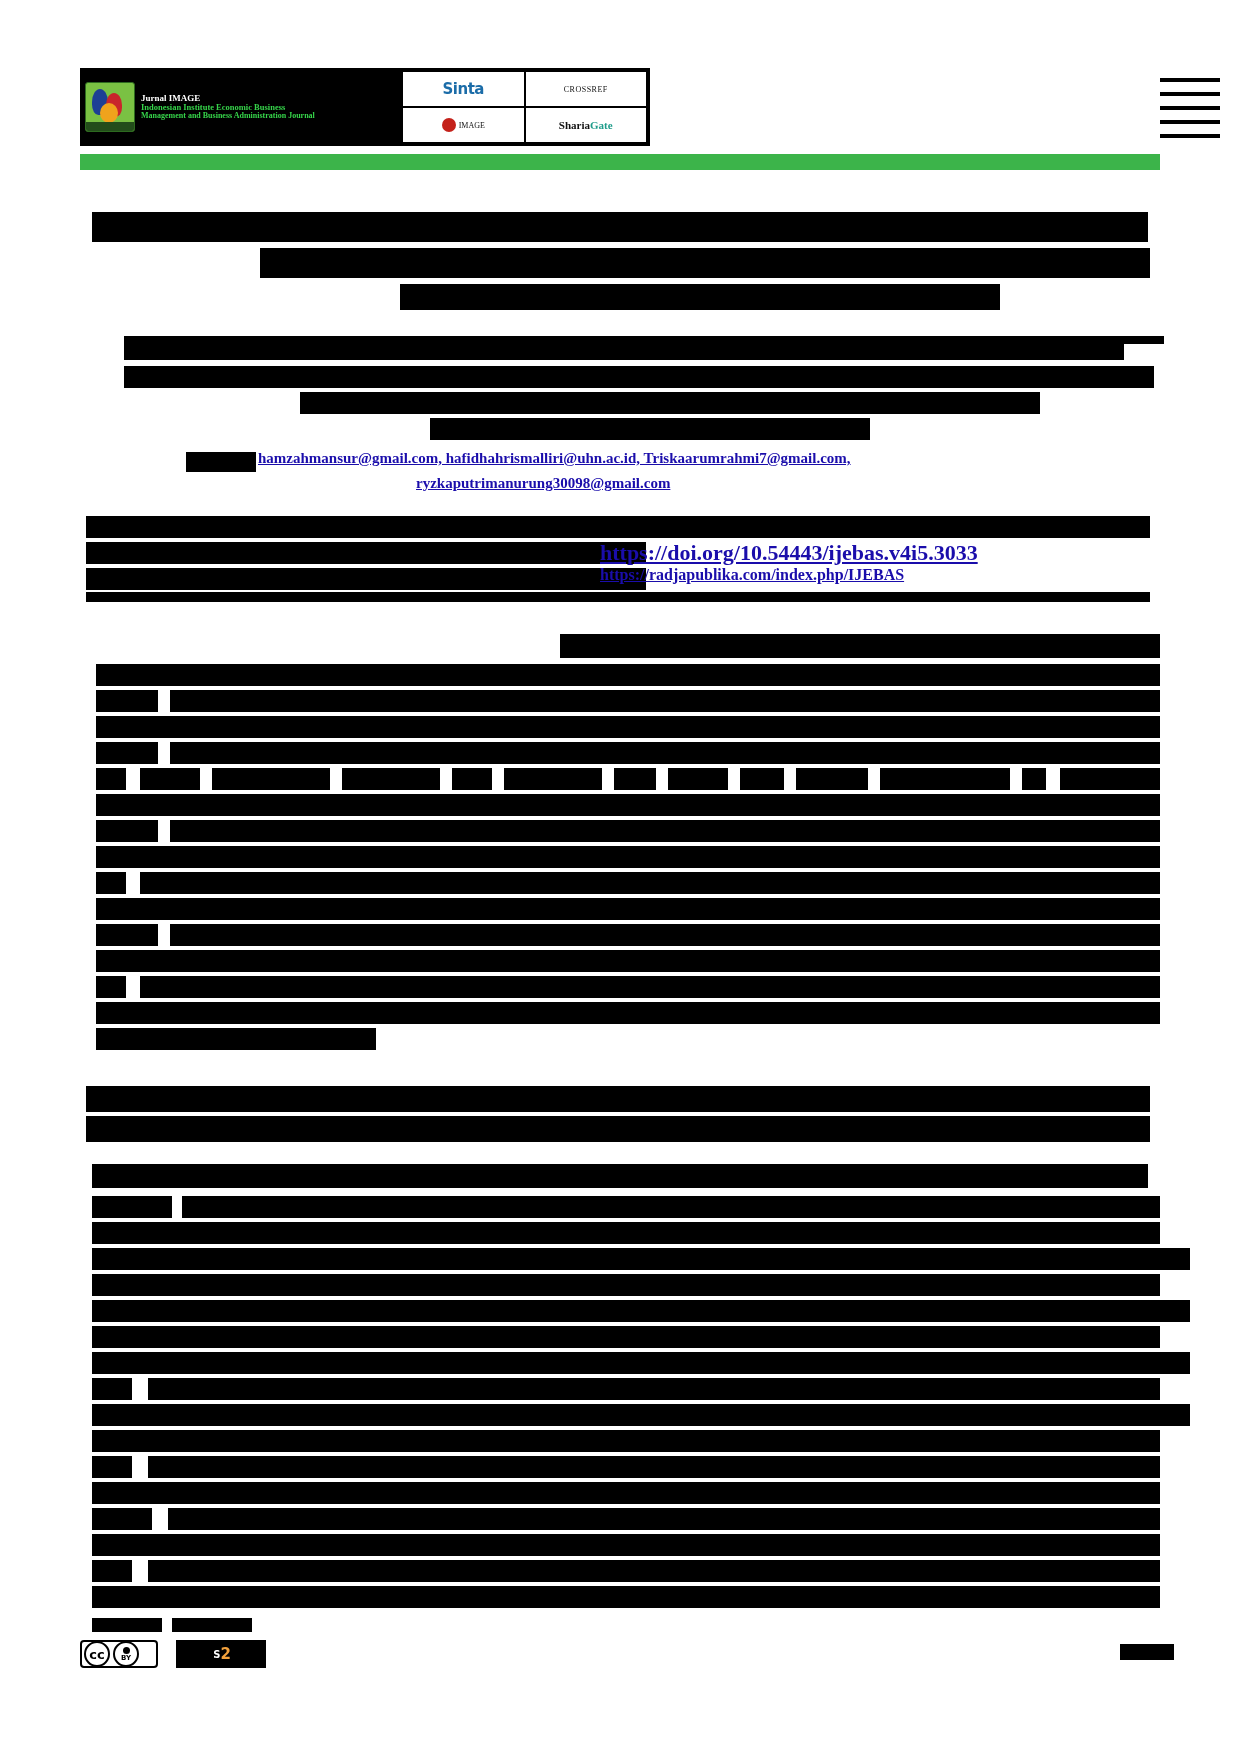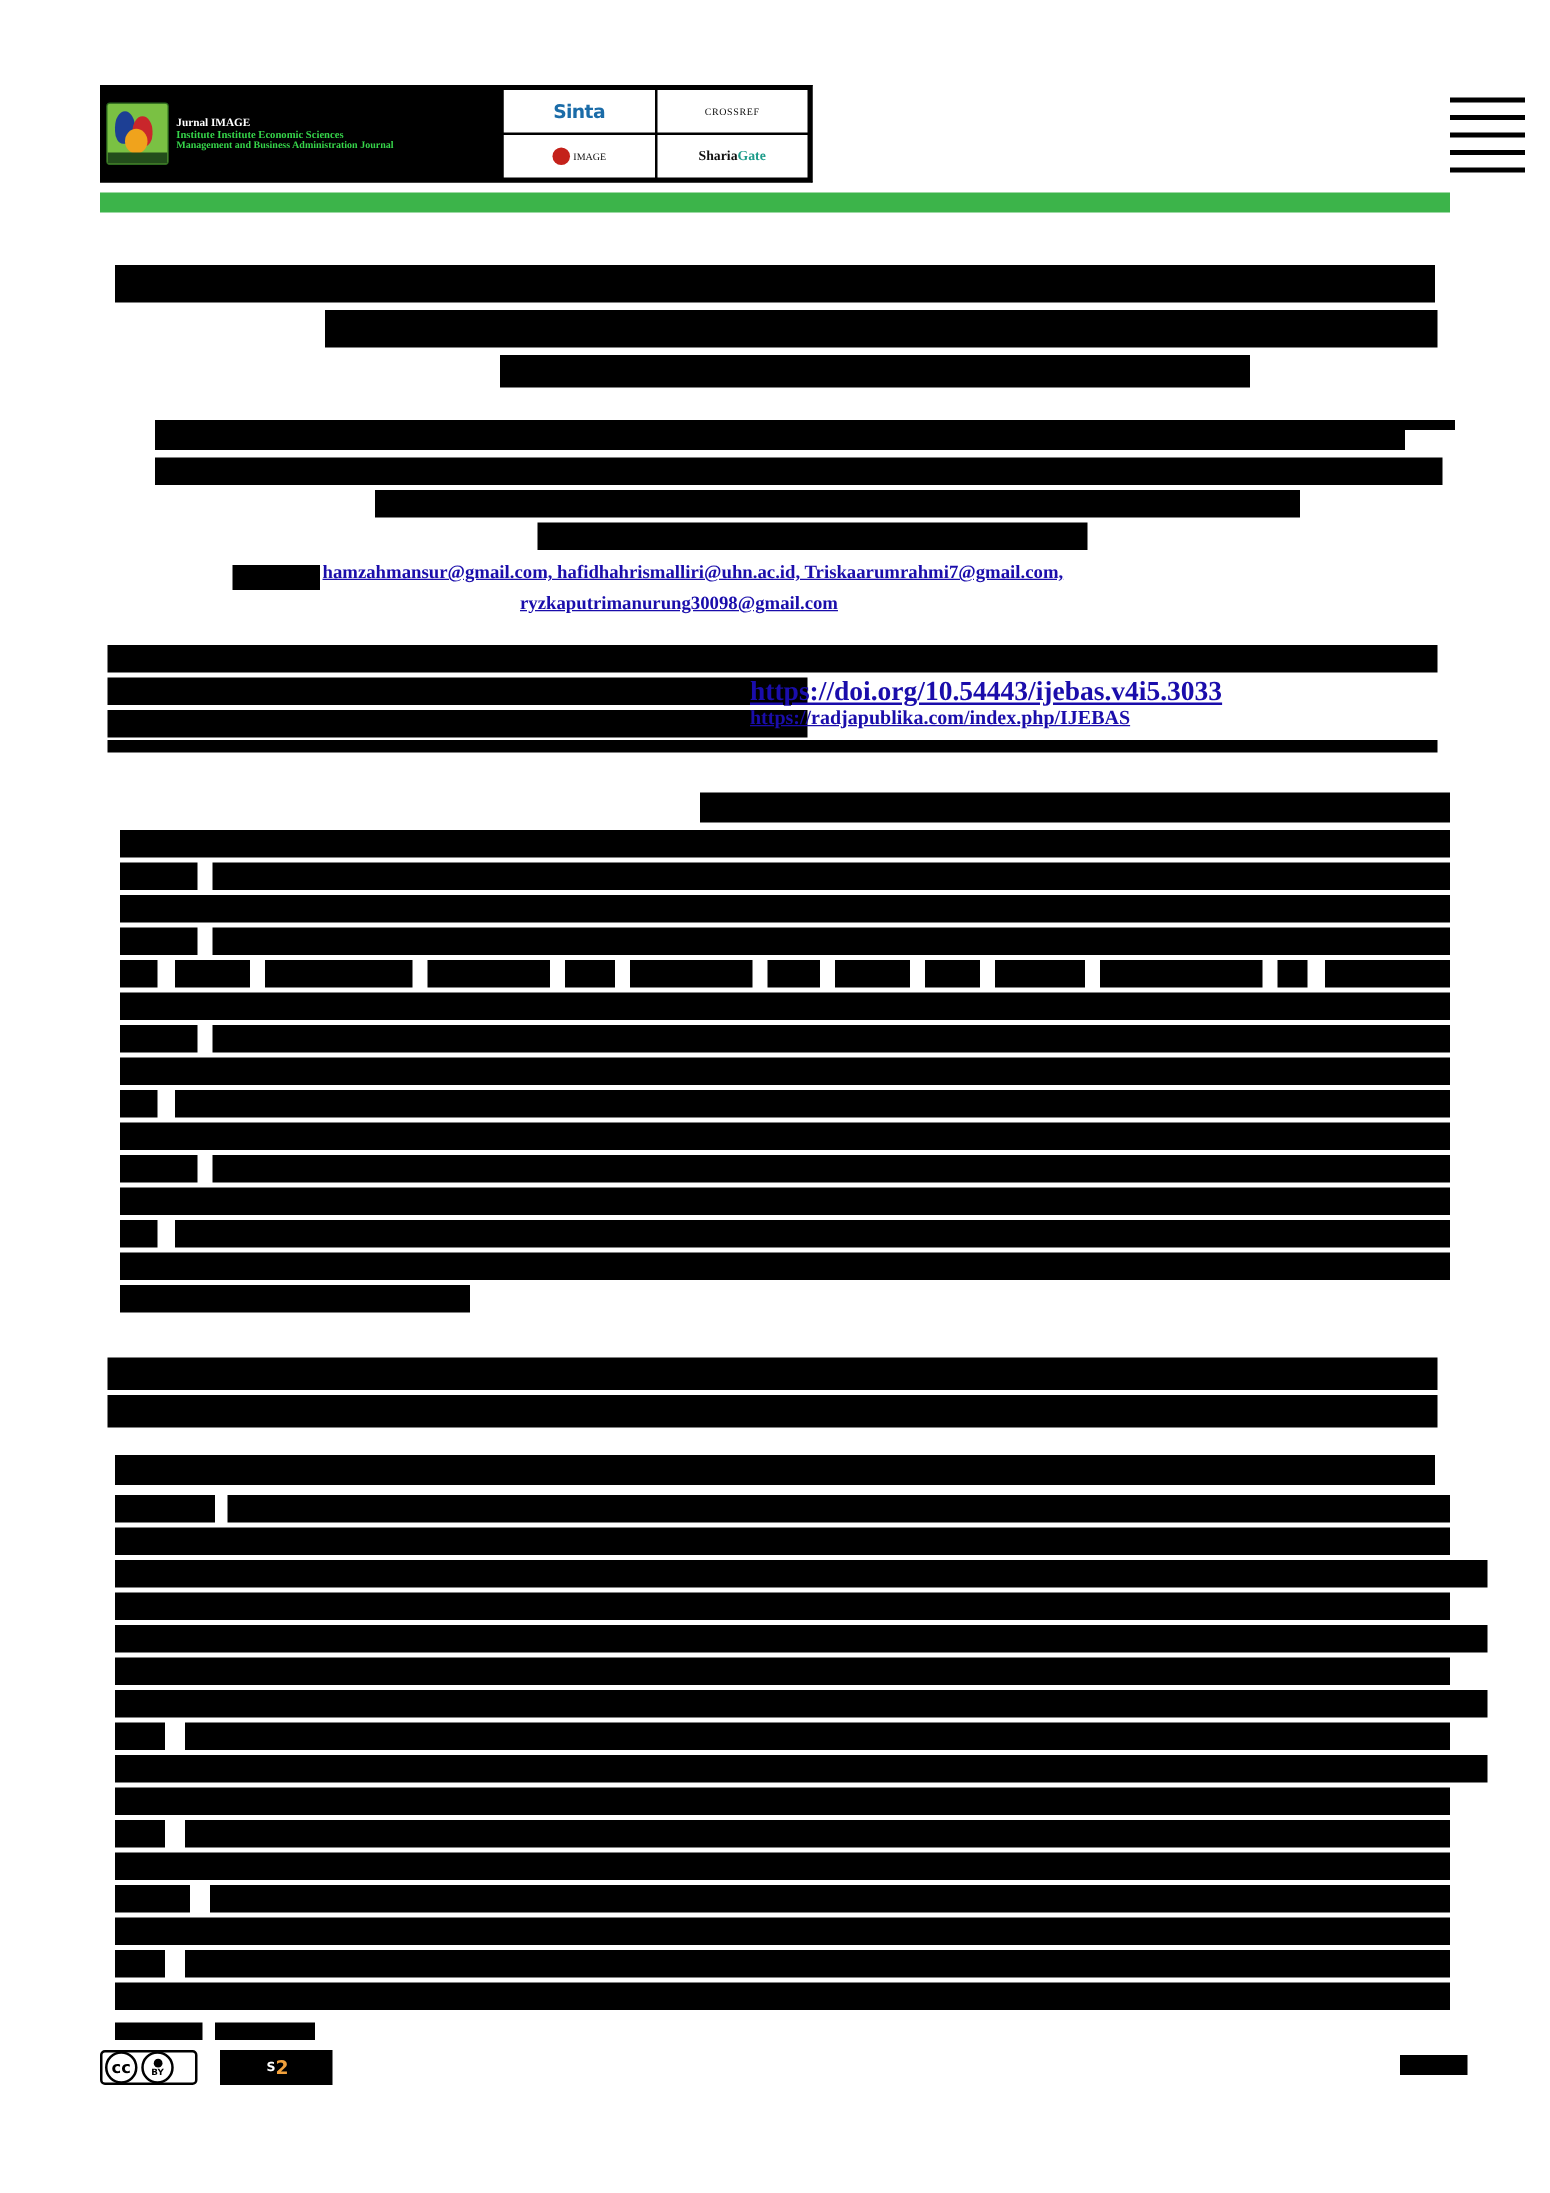--- a/index.html
+++ b/index.html
@@ -225,21 +225,21 @@
 
     <div class="mast-left">
       <div class="mast-logo">
         <div class="blob1"></div>
           <div class="blob2"></div>
           <div class="blob3"></div>
           <div class="strip"></div>
       </div>
       <div class="mast-left-text">
         <div class="l1">Jurnal IMAGE</div>
-        <div class="l2">Institute Institute Economic Sciences</div>
+        <div class="l2">Indonesian Institute Economic Business</div>
         <div class="l3">Management and Business Administration Journal</div>
       </div>
     </div>
 
     <div class="mast-mid">
       <div class="badge sinta">
         <span>Sinta</span>
       </div>
       <div class="badge crossref">
         <span>CROSSREF</span>

